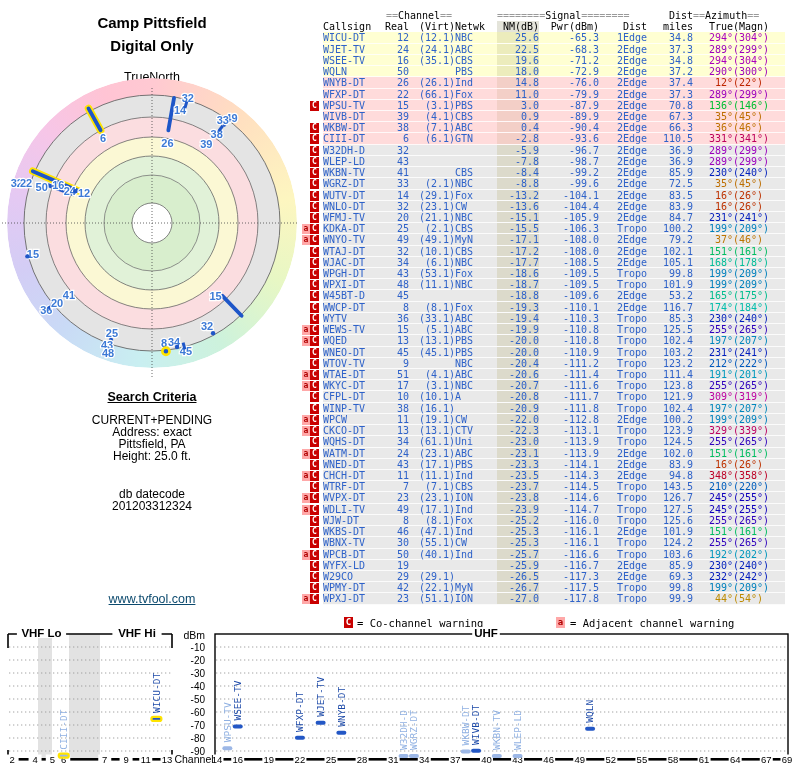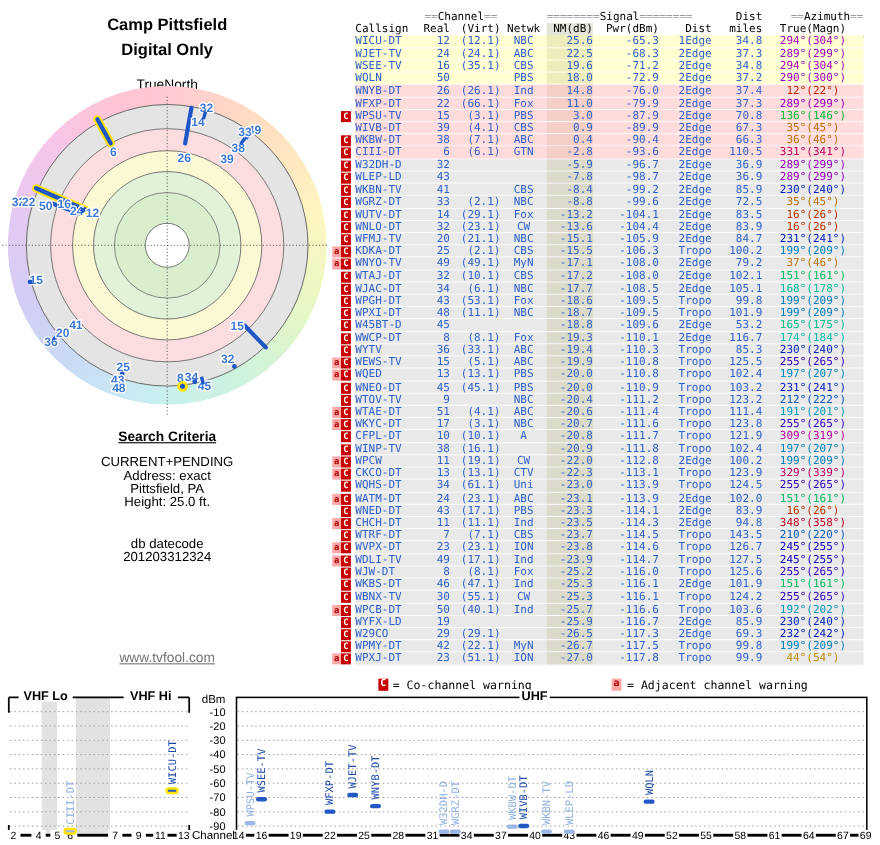--- a/index.html
+++ b/index.html
@@ -19,32 +19,32 @@
              font-family:"DejaVu Sans Mono",monospace;font-size:10px;color:#2e62c9}
   .trow{display:flex;height:11.23px;line-height:11.3px;white-space:pre}
   .hdr{color:#000}
   .eq{color:#9a9a9a}
   .cell{flex:none;box-sizing:border-box}
   .rw{display:flex;flex:none;border-bottom:1px solid rgba(255,255,255,.8);box-sizing:border-box;height:11.23px}
   .y{background:#ffffd2}.p{background:#ffdbdb}.g{background:#e9e9e9}
   .nm-y{background:#ececbc}.nm-p{background:#f3cfc7}.nm-g{background:#dcdacb}.nm-h{background:#e4e4da}
   .c-a{width:8px}.c-c{width:9px}.c-gap{width:4px}
   .c-call{width:60px}.c-real{width:26px;text-align:right}.c-virt{width:46px;text-align:right}
-  .c-net{width:42px;text-align:center}.c-nm{width:42px;text-align:right}
+  .c-net{width:42px;text-align:left}.c-nm{width:42px;text-align:right}
   .c-pwr{width:60px;text-align:right}.c-path{width:48px;text-align:right}
   .c-miles{width:46px;text-align:right}.c-true{width:40px;text-align:right}.c-magn{width:52px;}
   .wa,.wc{display:inline-block;height:10px;margin-top:1px;font-weight:bold;font-size:8px;
           text-align:center;line-height:10.5px;font-family:"DejaVu Sans Mono",monospace}
   .wa{width:8px}.wc{width:9px}
   .wa.on{background:#ffa8a8;color:#b00000}
   .wc.on{background:#c90000;color:#fff}
   
   .srch{font-size:12px}
   .srch-h{font-size:12.5px;font-weight:bold;text-decoration:underline}
-  a.tvf{color:#737373;font-size:12.5px;text-decoration:underline}
+  a.tvf{color:#0c4a6e;font-size:12.5px;text-decoration:underline}
   
   .lbox{width:9px;height:11px;font-weight:bold;font-size:9px;text-align:center;line-height:11px;
         font-family:"DejaVu Sans Mono",monospace}
   .wc2{background:#c90000;color:#fff}
   .wa2{background:#ffa8a8;color:#b00000}
   .ltxt{font-family:"DejaVu Sans Mono",monospace;font-size:10.5px;color:#000}
 </style>
 </head>
 <body>
 
@@ -123,21 +123,21 @@
   <div class="abs ctr" style="top:589px"><a class="tvf" href="#">www.tvfool.com</a></div>
 
   <div id="tablepane">
     <div class="trow hdr">
       <span class="cell" style="width:81px"></span>
       <span class="cell" style="width:72px;text-align:center"><span class="eq">==</span><span>Channel</span><span class="eq">==</span></span>
       <span class="cell" style="width:42px"></span>
       <span class="cell" style="width:102px;text-align:center"><span class="eq">========</span><span>Signal</span><span class="eq">========</span></span>
       <span class="cell" style="width:48px"></span>
       <span class="cell c-miles">Dist</span>
-      <span class="cell" style="width:92px;text-align:right"><span class="eq">==</span><span>Azimuth</span><span class="eq">==</span></span>
+      <span class="cell" style="width:92px;text-align:left"><span class="eq">==</span><span>Azimuth</span><span class="eq">==</span></span>
     </div>
     <div class="trow hdr">
       <span class="cell" style="width:21px"></span>
       <div style="display:flex;border-bottom:1px solid #000;height:12px">
         <span class="cell c-call">Callsign</span>
         <span class="cell c-real">Real</span>
         <span class="cell c-virt">(Virt)</span>
         <span class="cell c-net">Netwk</span>
         <span class="cell c-nm nm-h">NM(dB)</span>
         <span class="cell c-pwr">Pwr(dBm)</span>

